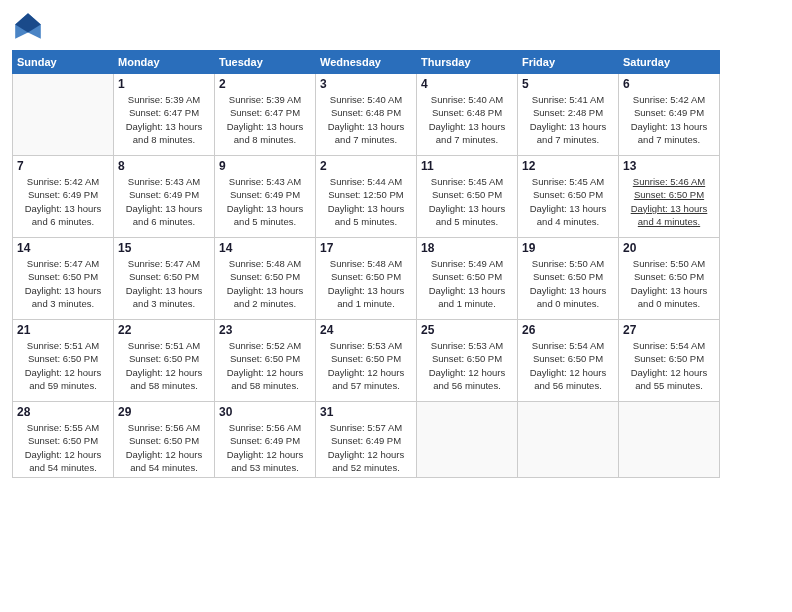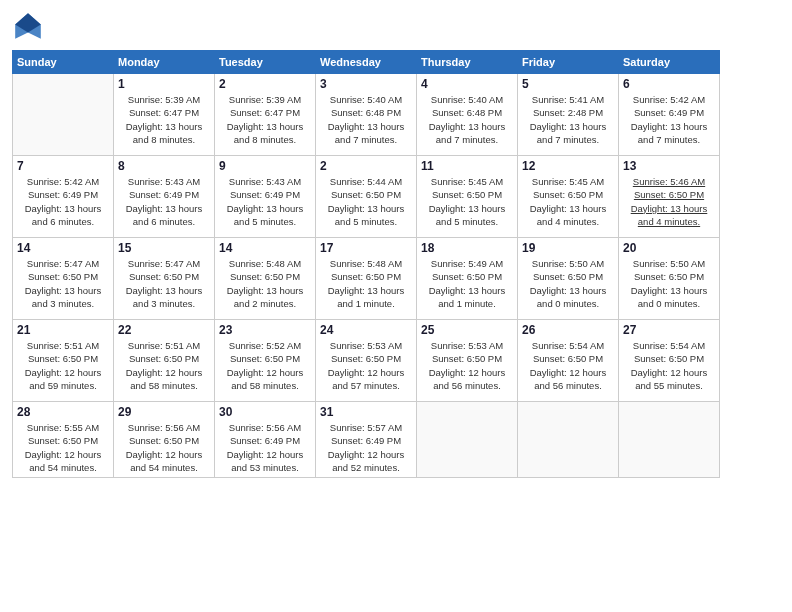--- a/index.html
+++ b/index.html
@@ -187,21 +187,21 @@
           <td>
             <div class="day-number">9</div>
             <div class="day-info" style="white-space: pre-line;">Sunrise: 5:43 AM
 Sunset: 6:49 PM
 Daylight: 13 hours
 and 5 minutes.</div>
           </td>
           <td>
             <div class="day-number">2</div>
             <div class="day-info" style="white-space: pre-line;">Sunrise: 5:44 AM
-Sunset: 6:50 PM
+Sunset: 12:50 PM
 Daylight: 13 hours
 and 5 minutes.</div>
           </td>
           <td>
             <div class="day-number">11</div>
             <div class="day-info" style="white-space: pre-line;">Sunrise: 5:45 AM
 Sunset: 6:50 PM
 Daylight: 13 hours
 and 5 minutes.</div>
           </td>

